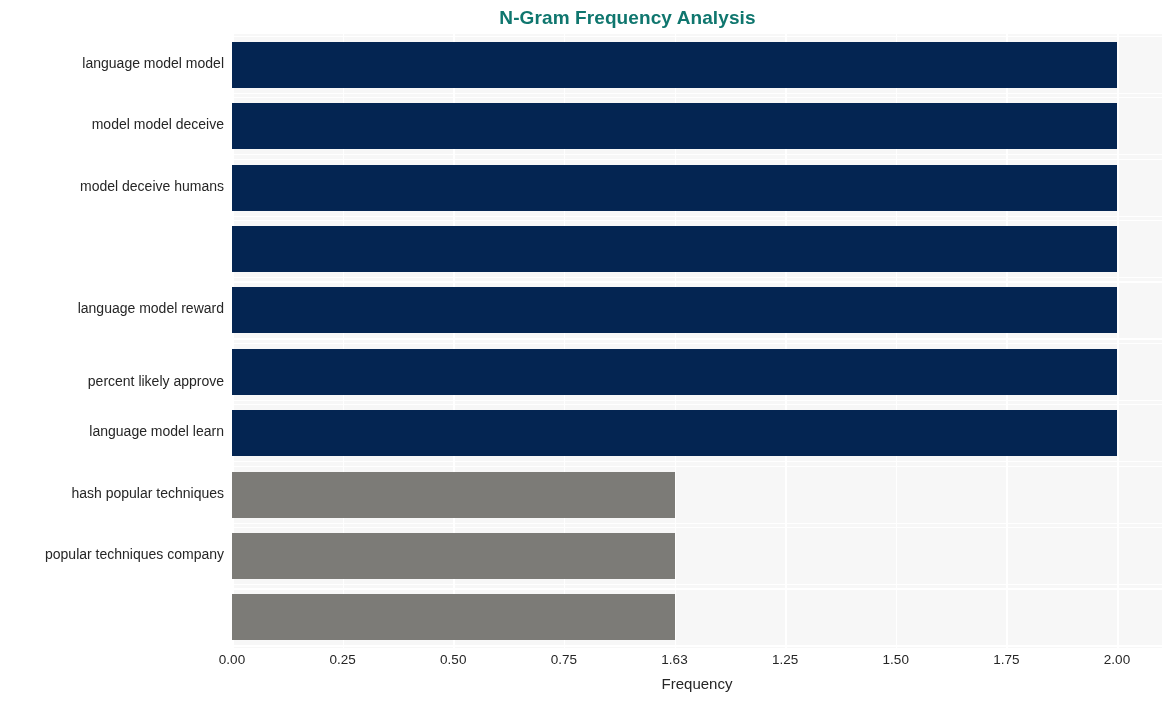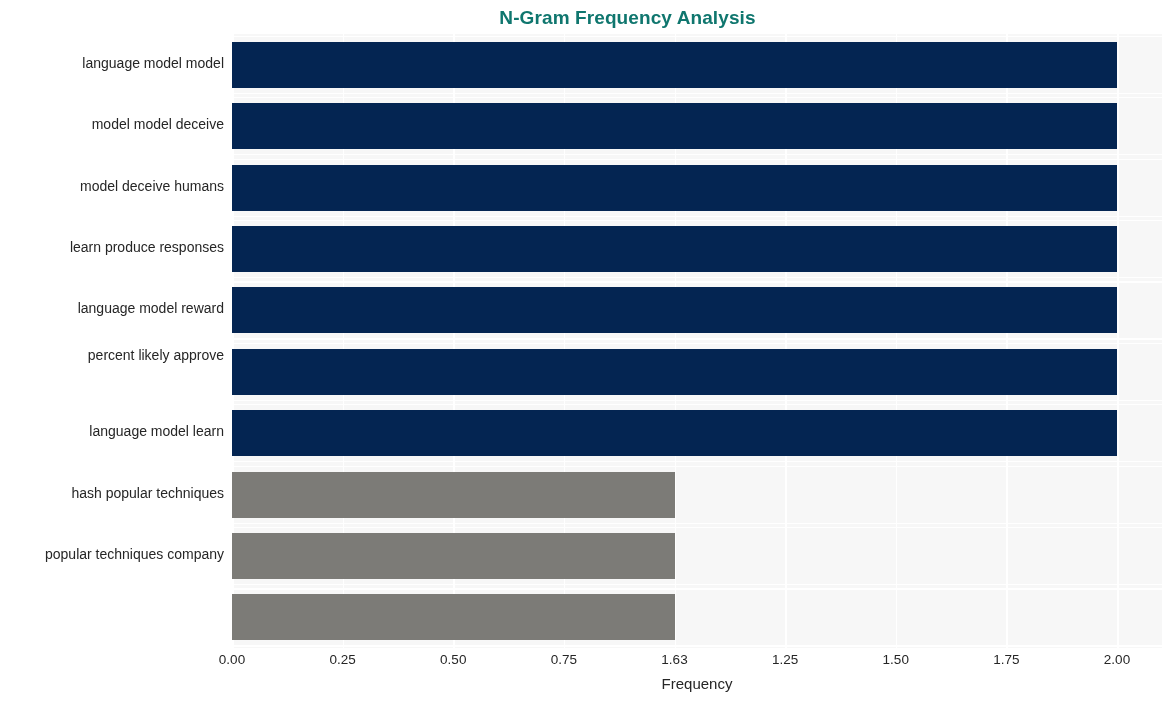--- a/index.html
+++ b/index.html
@@ -146,23 +146,22 @@
       <div class="bar" title="popular techniques company: 1" style="top: 498.9px; height: 46px; width: 442.5px; background: rgb(124, 123, 119);"></div>
       <div class="gridline-h" style="top: 554.3px;"></div>
       <div class="gridline-h" style="top: 611.3px;"></div>
       <div class="bar" title="techniques company improve: 1" style="top: 560.3px; height: 46px; width: 442.5px; background: rgb(124, 123, 119);"></div>
     </div>
 
   <div id="y-labels">
       <div class="y-label" style="top: 20.7px;">language model model</div>
       <div class="y-label" style="top: 82.1px;">model model deceive</div>
       <div class="y-label" style="top: 143.5px;">model deceive humans</div>
-      <div class="y-label" style="top: 204.9px;">learn produce responses</div>
       <div class="y-label" style="top: 266.3px;">language model reward</div>
-      <div class="y-label" style="top: 313px;">percent likely approve</div>
+      <div class="y-label" style="top: 339px;">percent likely approve</div>
       <div class="y-label" style="top: 389.1px;">language model learn</div>
       <div class="y-label" style="top: 450.5px;">hash popular techniques</div>
       <div class="y-label" style="top: 511.9px;">popular techniques company</div>
     </div>
 
   <div id="x-ticks">
       <div class="x-tick" style="left: 232px;">0.00</div>
       <div class="x-tick" style="left: 342.625px;">0.25</div>
       <div class="x-tick" style="left: 453.25px;">0.50</div>
       <div class="x-tick" style="left: 563.875px;">0.75</div>

